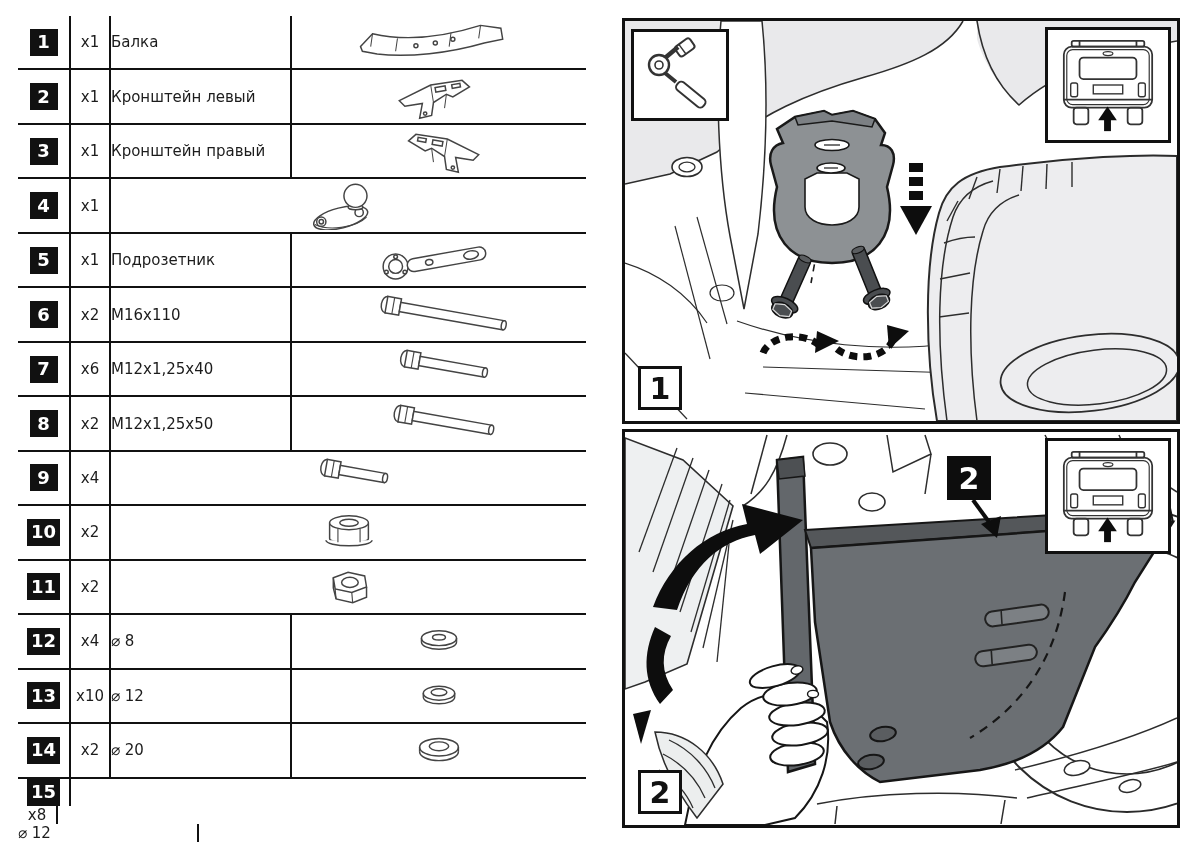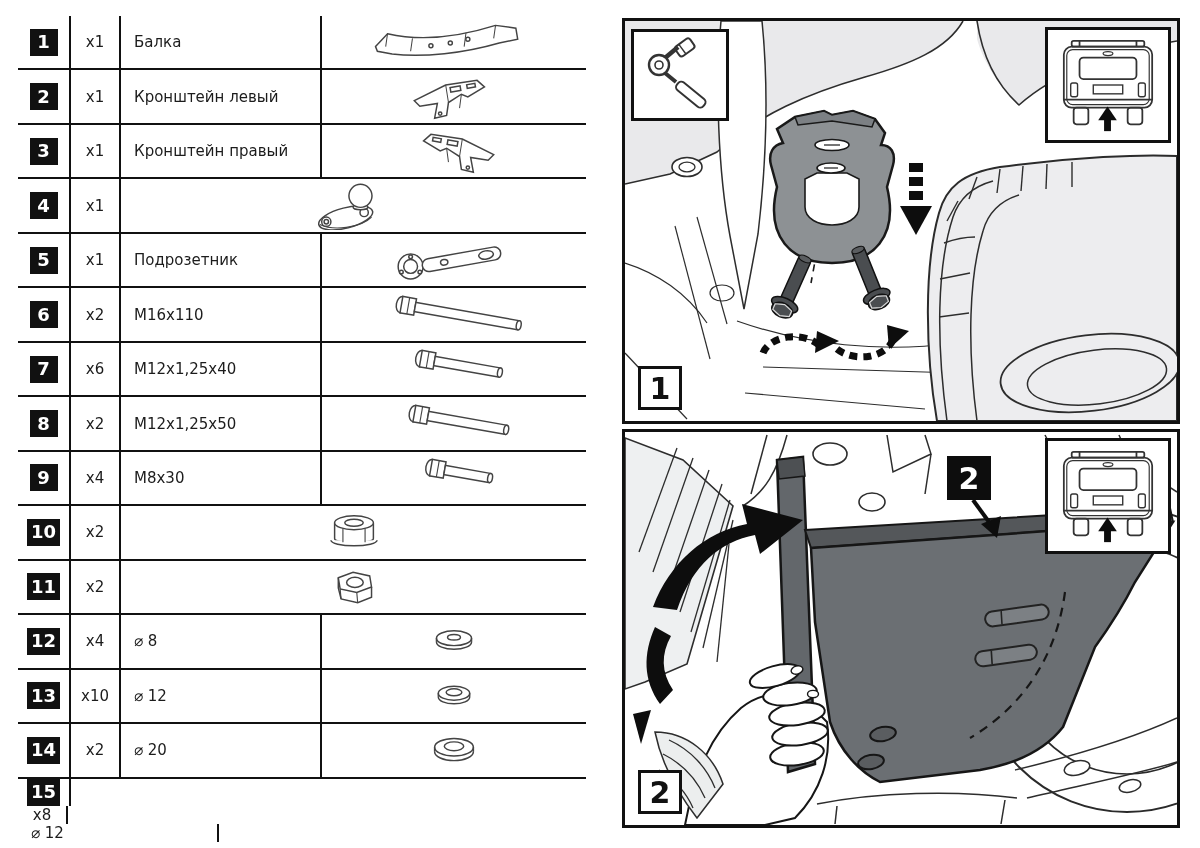--- a/index.html
+++ b/index.html
@@ -5,22 +5,22 @@
   html,body{margin:0;padding:0;background:#fff;}
   .page{position:relative;width:1200px;height:848px;background:#fff;overflow:hidden;
         font-family:"DejaVu Sans","Liberation Sans",sans-serif;color:#1c1c1c;}
   
   .parts-table{position:absolute;left:18px;top:16px;width:568px;height:815px;
 oh               border:3px solid #111;background:#fff;display:flex;flex-direction:column;box-sizing:border-box;}
   .pt-row{flex:1 1 0;display:flex;border-bottom:2px solid #111;min-height:0;}
   .pt-row:last-child{border-bottom:none;flex-direction:column;}
   .cell{display:flex;align-items:center;border-right:2px solid #111;box-sizing:border-box;}
   .cell-num{width:53px;justify-content:center;}
-  .cell-qty{width:50px;justify-content:center;font-size:15px;}
-  .cell-name{width:201px;padding-left:13px;font-size:15px;}
+  .cell-qty{width:40px;justify-content:center;font-size:15px;}
+  .cell-name{width:181px;font-size:15px;}
   .cell-illus{flex:1;justify-content:center;border-right:none;}
   .badge{background:#111;color:#fff;font-weight:700;font-size:18px;line-height:1;
          min-width:20px;height:27px;padding:0 4px;display:flex;align-items:center;justify-content:center;}
   .cell-illus svg{display:block;}
   
   .panel{position:absolute;left:622px;width:558px;border:3px solid #111;background:#fff;box-sizing:border-box;overflow:hidden;}
   .panel-1{top:18px;height:406px;}
   .panel-2{top:429px;height:399px;}
   .scene{position:absolute;left:0;top:0;width:100%;height:100%;}
   .inset{position:absolute;border:3px solid #111;background:#fff;box-sizing:border-box;}
@@ -179,21 +179,20 @@
     <ellipse cx="125" cy="16.5" rx="2.6" ry="5" fill="#fff" stroke="#444" stroke-width="1.6"></ellipse>
   </g>
           </svg>
      </div>
       </div>
       <div class="pt-row">
         <div class="cell cell-num">
        <div class="badge">9</div>
      </div>
      <div class="cell cell-qty">x4</div>
-     <div class="cell cell-name">M8x30</div>
      <div class="cell cell-illus">
        <svg width="232" height="48" viewBox="0 0 210 52">
             <g transform="translate(56,0) rotate(10 34 16)">
     <ellipse cx="24" cy="16.5" rx="5.5" ry="9" fill="#fff" stroke="#444" stroke-width="1.6"></ellipse>
     <rect x="24" y="7.5" width="15" height="18" fill="#fff" stroke="#444" stroke-width="1.6"></rect>
     <line x1="31.5" y1="7.5" x2="31.5" y2="25.5" stroke="#444" stroke-width="1.2"></line>
     <rect x="39" y="11.5" width="50" height="10" fill="#fff" stroke="#444" stroke-width="1.6"></rect>
     <ellipse cx="89" cy="16.5" rx="2.6" ry="5" fill="#fff" stroke="#444" stroke-width="1.6"></ellipse>
   </g>
           </svg>

